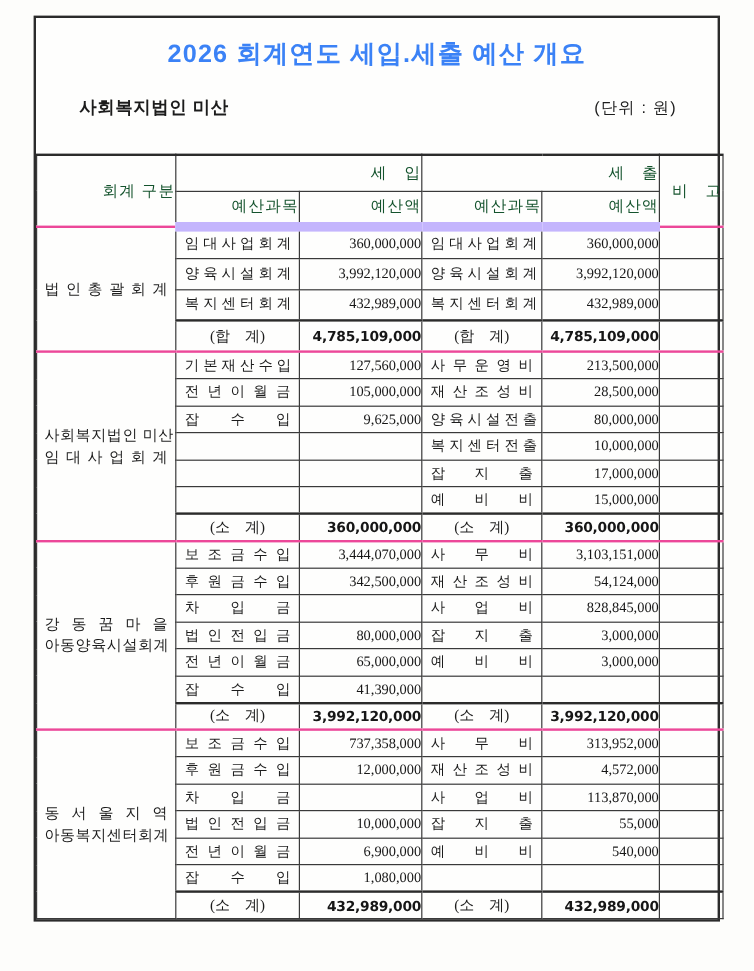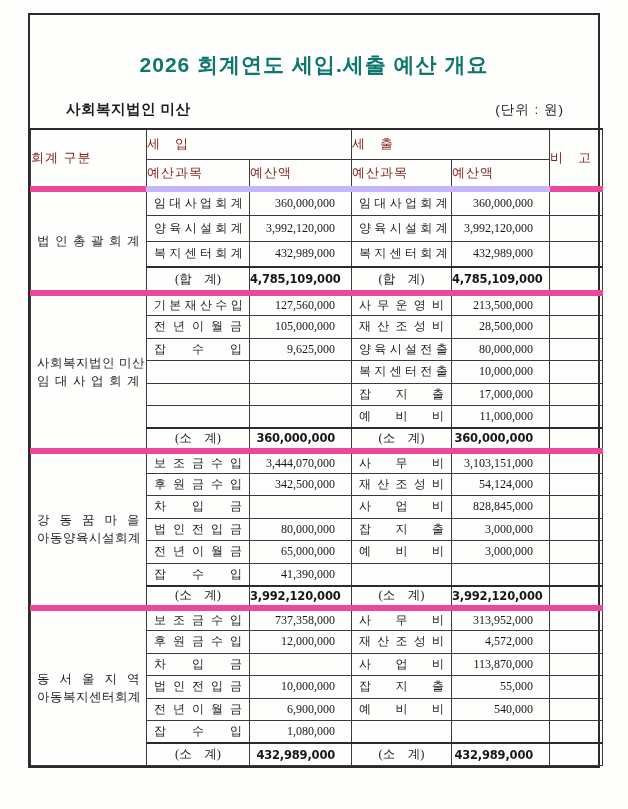--- a/index.html
+++ b/index.html
@@ -23,26 +23,26 @@
     top: 13px;
     width: 572px;
     border: 2px solid #2b2b2b;
     background: #fefefd;
   }
   .title-block {
     height: 113px;
     position: relative;
   }
   .doc-title {
-    padding-top: 36px;
+    padding-top: 16px;
     text-align: center;
     font-size: 21px;
     font-weight: bold;
     letter-spacing: 1px;
-    color: #0f766e;
+    color: #3b82f6;
   }
   .subtitle-row {
     margin-top: 21px;
     padding: 0 34px 0 36px;
     display: flex;
     justify-content: space-between;
     align-items: baseline;
   }
   .org-name {
     font-size: 14.5px;
@@ -61,27 +61,27 @@
     border-top: 2px solid #2b2b2b;
   }
   table.budget th, table.budget td {
     border: 1px solid #3a3a3a;
     overflow: hidden;
     white-space: nowrap;
   }
   table.budget thead th {
     font-size: 13px;
     font-weight: normal;
-    color: #7f1d1d;
+    color: #14532d;
     height: 30px;
-    text-align: left;
+    text-align: right;
     letter-spacing: 1px;
     margin-left: 48px;
   }
-  table.budget thead tr:last-child th { border-bottom: 6px solid #c4b5fd; }
+  table.budget thead tr:last-child th { border-bottom: 8px solid #c4b5fd; }
   th.rowspan2 { border-bottom: 2px solid #2b2b2b; }
 
   tbody td { height: 22.5px; font-size: 12px; }
   tbody tr.sec-0 td { height: 26px; }
 
   td.cat-cell {
     vertical-align: middle;
     padding: 0 6px;
     font-size: 12.5px;
     letter-spacing: 0.5px;
@@ -98,33 +98,33 @@
     font-size: 12px;
   }
   td.item-cell.total-label {
     text-align: center;
     text-align-last: center;
     font-family: "Liberation Serif", serif;
     font-size: 12.5px;
   }
   td.amount-cell {
     text-align: right;
-    padding-right: 16px;
+    padding-right: 0;
     font-family: "Liberation Serif", serif;
     font-size: 12px;
     color: #161616;
   }
   tr.total-row td { border-top: 2px solid #2b2b2b; }
   tr.total-row td.amount-cell {
     font-family: "DejaVu Sans", sans-serif;
     font-weight: bold;
     font-size: 11.5px;
     letter-spacing: -0.2px;
   }
-  tr.section-first td { border-top: 6px solid #ec4899; }
+  tr.section-first td { border-top: 2px solid #ec4899; }
 </style>
 </head>
 <body>
 
 <div class="page">
   <div class="doc">
     <div class="title-block">
       <div class="doc-title">2026 회계연도 세입.세출 예산 개요</div>
       <div class="subtitle-row">
         <span class="org-name">사회복지법인 미산</span>
@@ -222,21 +222,21 @@
             <td class="item-cell"></td>
             <td class="amount-cell"></td>
             <td class="item-cell">잡 지 출</td>
             <td class="amount-cell">17,000,000</td>
             <td class="remarks-cell"></td>
           </tr>
           <tr class="sec-1">
             <td class="item-cell"></td>
             <td class="amount-cell"></td>
             <td class="item-cell">예 비 비</td>
-            <td class="amount-cell">11,000,000</td>
+            <td class="amount-cell">15,000,000</td>
             <td class="remarks-cell"></td>
           </tr>
           <tr class="sec-1 total-row">
             <td class="item-cell total-label">(소　계)</td>
             <td class="amount-cell">360,000,000</td>
             <td class="item-cell total-label">(소　계)</td>
             <td class="amount-cell">360,000,000</td>
             <td class="remarks-cell"></td>
           </tr>
           <tr class="sec-2 section-first">

